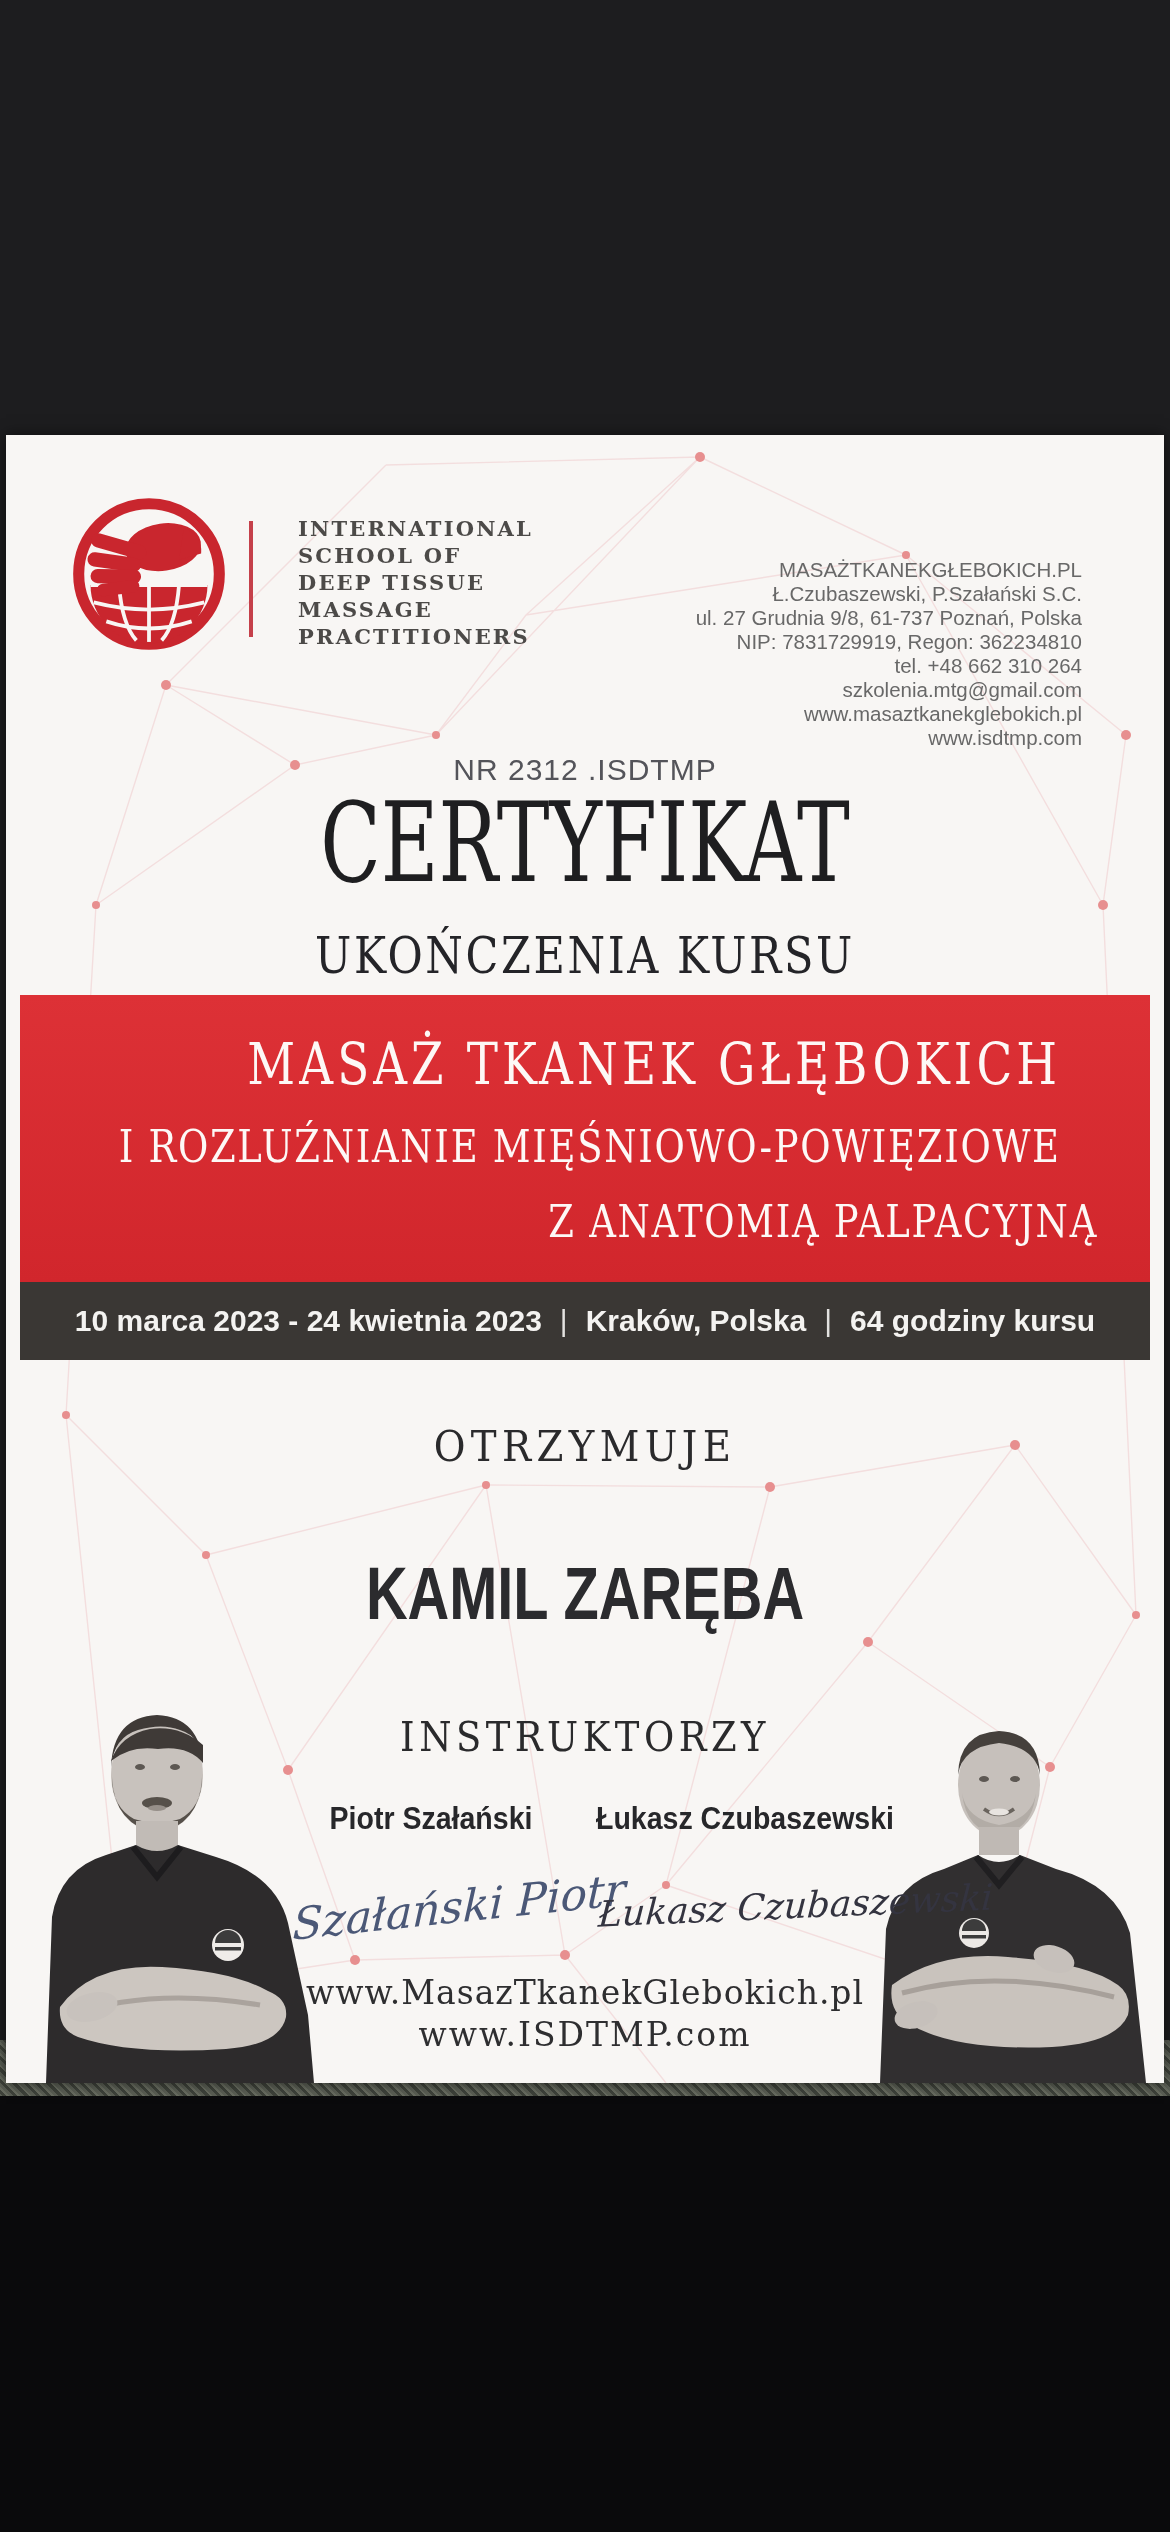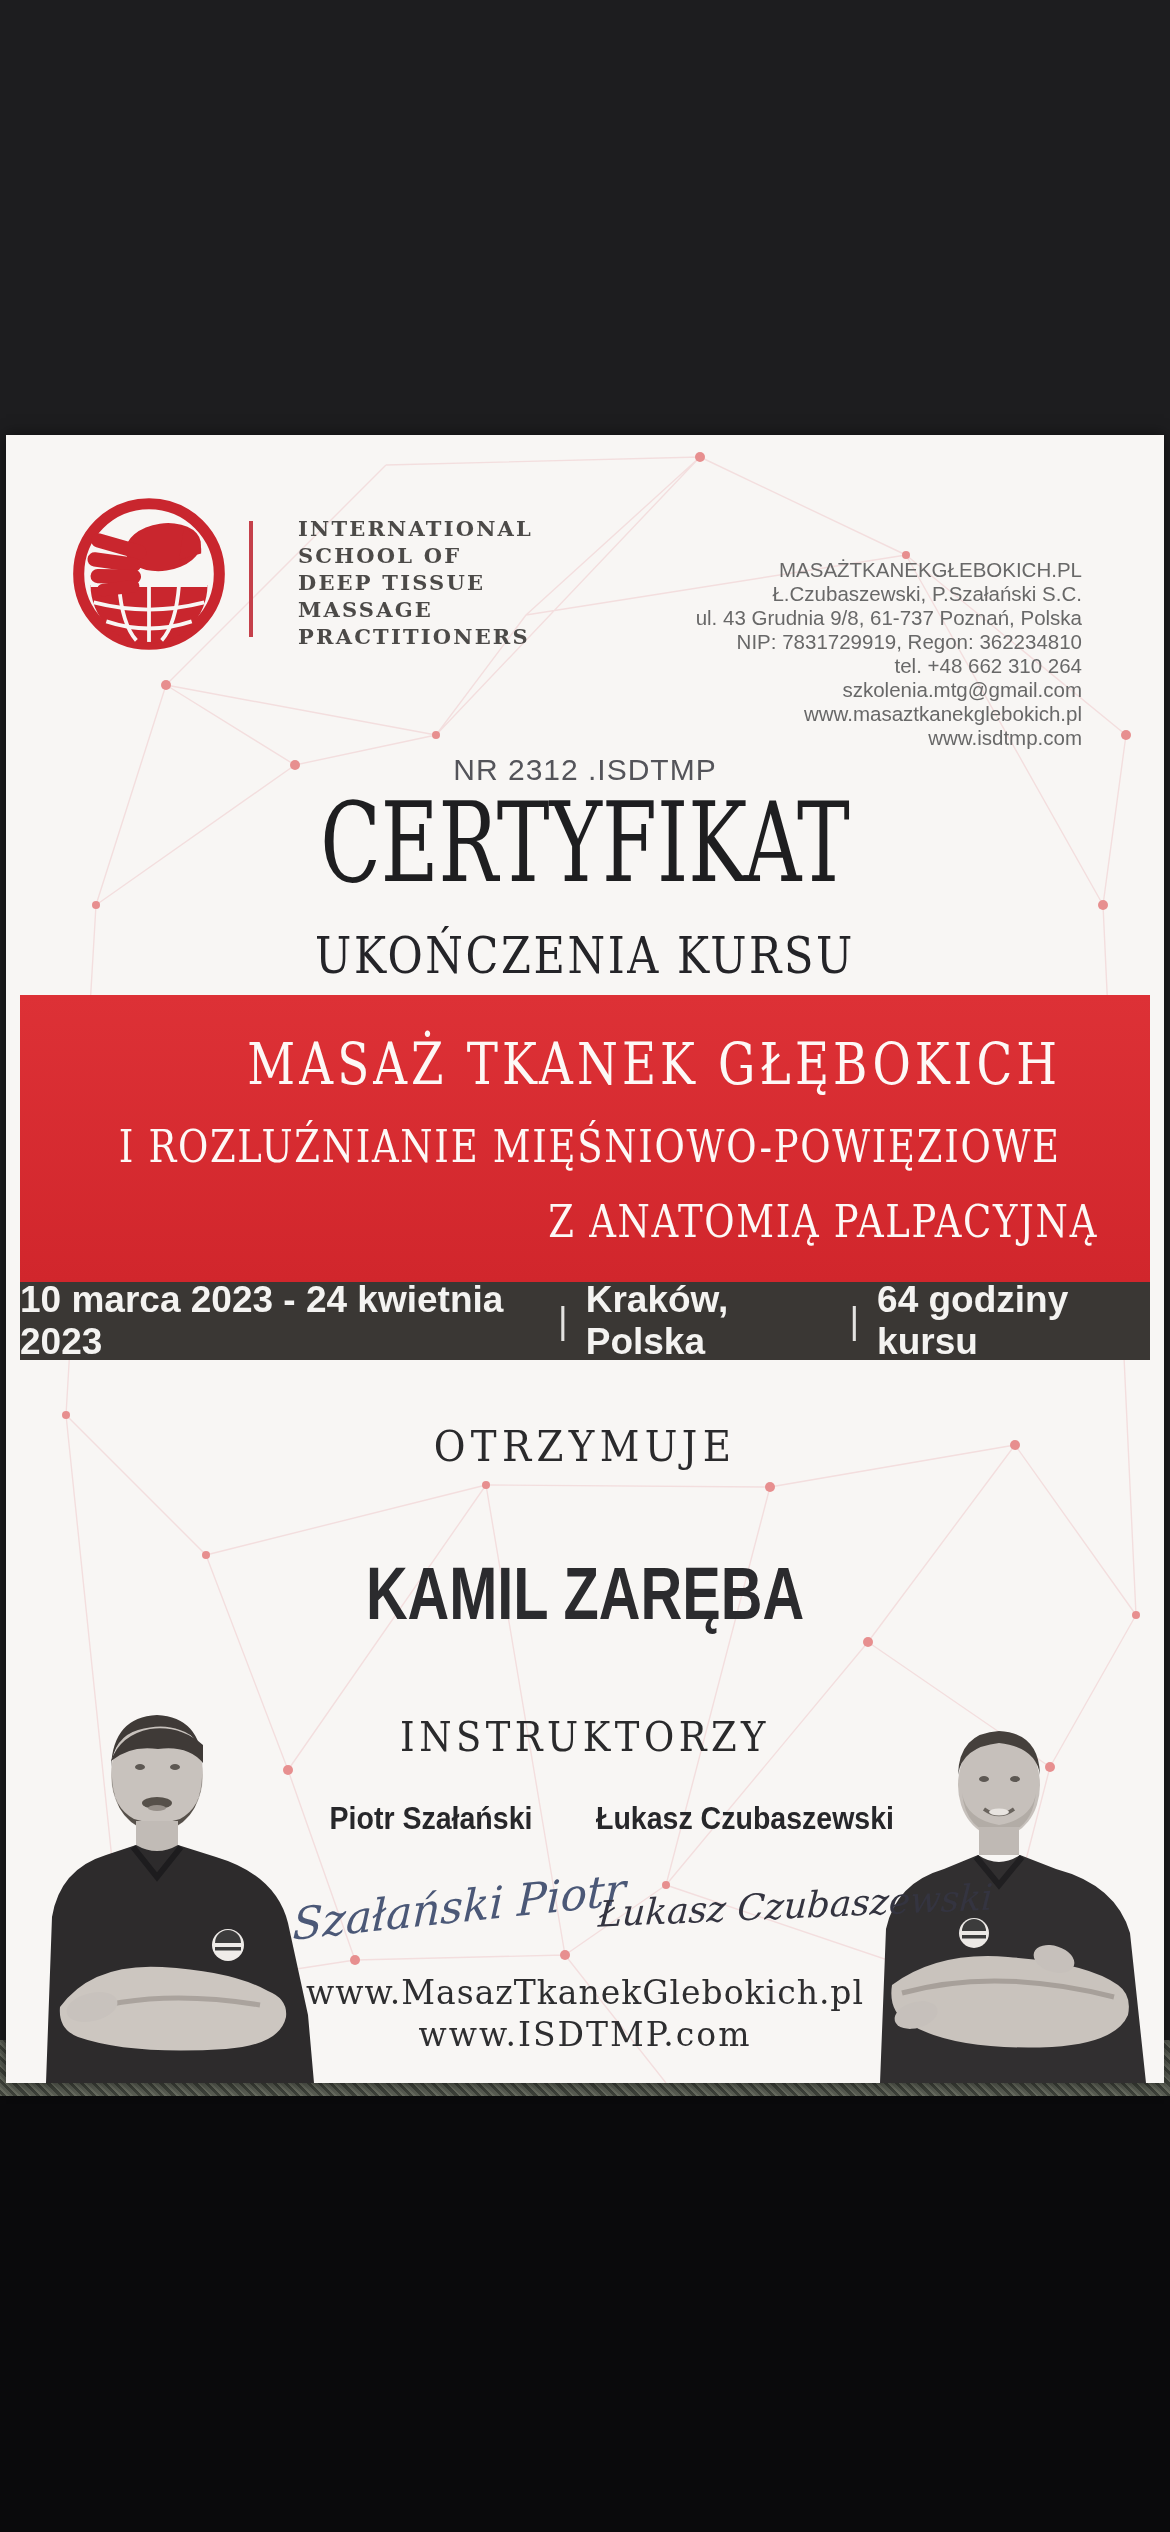--- a/index.html
+++ b/index.html
@@ -33,21 +33,21 @@
   
   .banner{position:absolute;left:14px;top:560px;width:1130px;height:287px;z-index:2;
           background:linear-gradient(180deg,#dd3136 0%,#d1262c 100%);
           display:flex;flex-direction:column;align-items:flex-end;justify-content:center;
           gap:24px;color:#fdf8f6;font-family:"DejaVu Serif",serif;}
   .banner-l1{font-size:57px;letter-spacing:5px;transform:scaleX(.82);white-space:nowrap;}
   .banner-l2{font-size:44px;letter-spacing:2px;transform:scaleX(.84);white-space:nowrap;}
   .banner-l3{font-size:44px;letter-spacing:2px;transform:scaleX(.84);white-space:nowrap;}
   .detailsbar{position:absolute;left:14px;top:847px;width:1130px;height:78px;z-index:2;
               background:#3a3734;display:flex;align-items:center;justify-content:center;
-              color:#f4f3f1;font-size:37px;font-weight:600;}
+              color:#f4f3f1;font-size:30px;font-weight:600;}
   .detailsbar .sep{margin:0 18px;font-weight:400;color:#e3e2e0;}
 
   
   .otrzymuje{position:absolute;left:0;top:986px;width:100%;text-align:center;z-index:2;
              font-family:"DejaVu Serif",serif;font-size:43px;letter-spacing:6px;color:#2a2a2c;
              transform:scaleX(.9);}
   .recipient{position:absolute;left:0;top:1116px;width:100%;text-align:center;z-index:2;
              font-size:74px;font-weight:bold;color:#2b2b2e;transform:scaleX(.78);
              transform-origin:center;white-space:nowrap;}
 
@@ -139,21 +139,21 @@
     <div class="school">
       <div>INTERNATIONAL</div>
       <div>SCHOOL OF</div>
       <div>DEEP TISSUE</div>
       <div>MASSAGE</div>
       <div>PRACTITIONERS</div>
     </div>
     <div class="contact">
       <div>MASAŻTKANEKGŁEBOKICH.PL</div>
       <div>Ł.Czubaszewski, P.Szałański S.C.</div>
-      <div>ul. 43 Grudnia 9/8, 61-737 Poznań, Polska</div>
+      <div>ul. 27 Grudnia 9/8, 61-737 Poznań, Polska</div>
       <div>NIP: 7831729919, Regon: 362234810</div>
       <div>tel. +48 662 310 264</div>
       <div>szkolenia.mtg@gmail.com</div>
       <div>www.masaztkanekglebokich.pl</div>
       <div>www.isdtmp.com</div>
     </div>
 
     <div class="nr">NR 2312 .ISDTMP</div>
     <div class="title">CERTYFIKAT</div>
     <div class="subtitle">UKOŃCZENIA KURSU</div>

